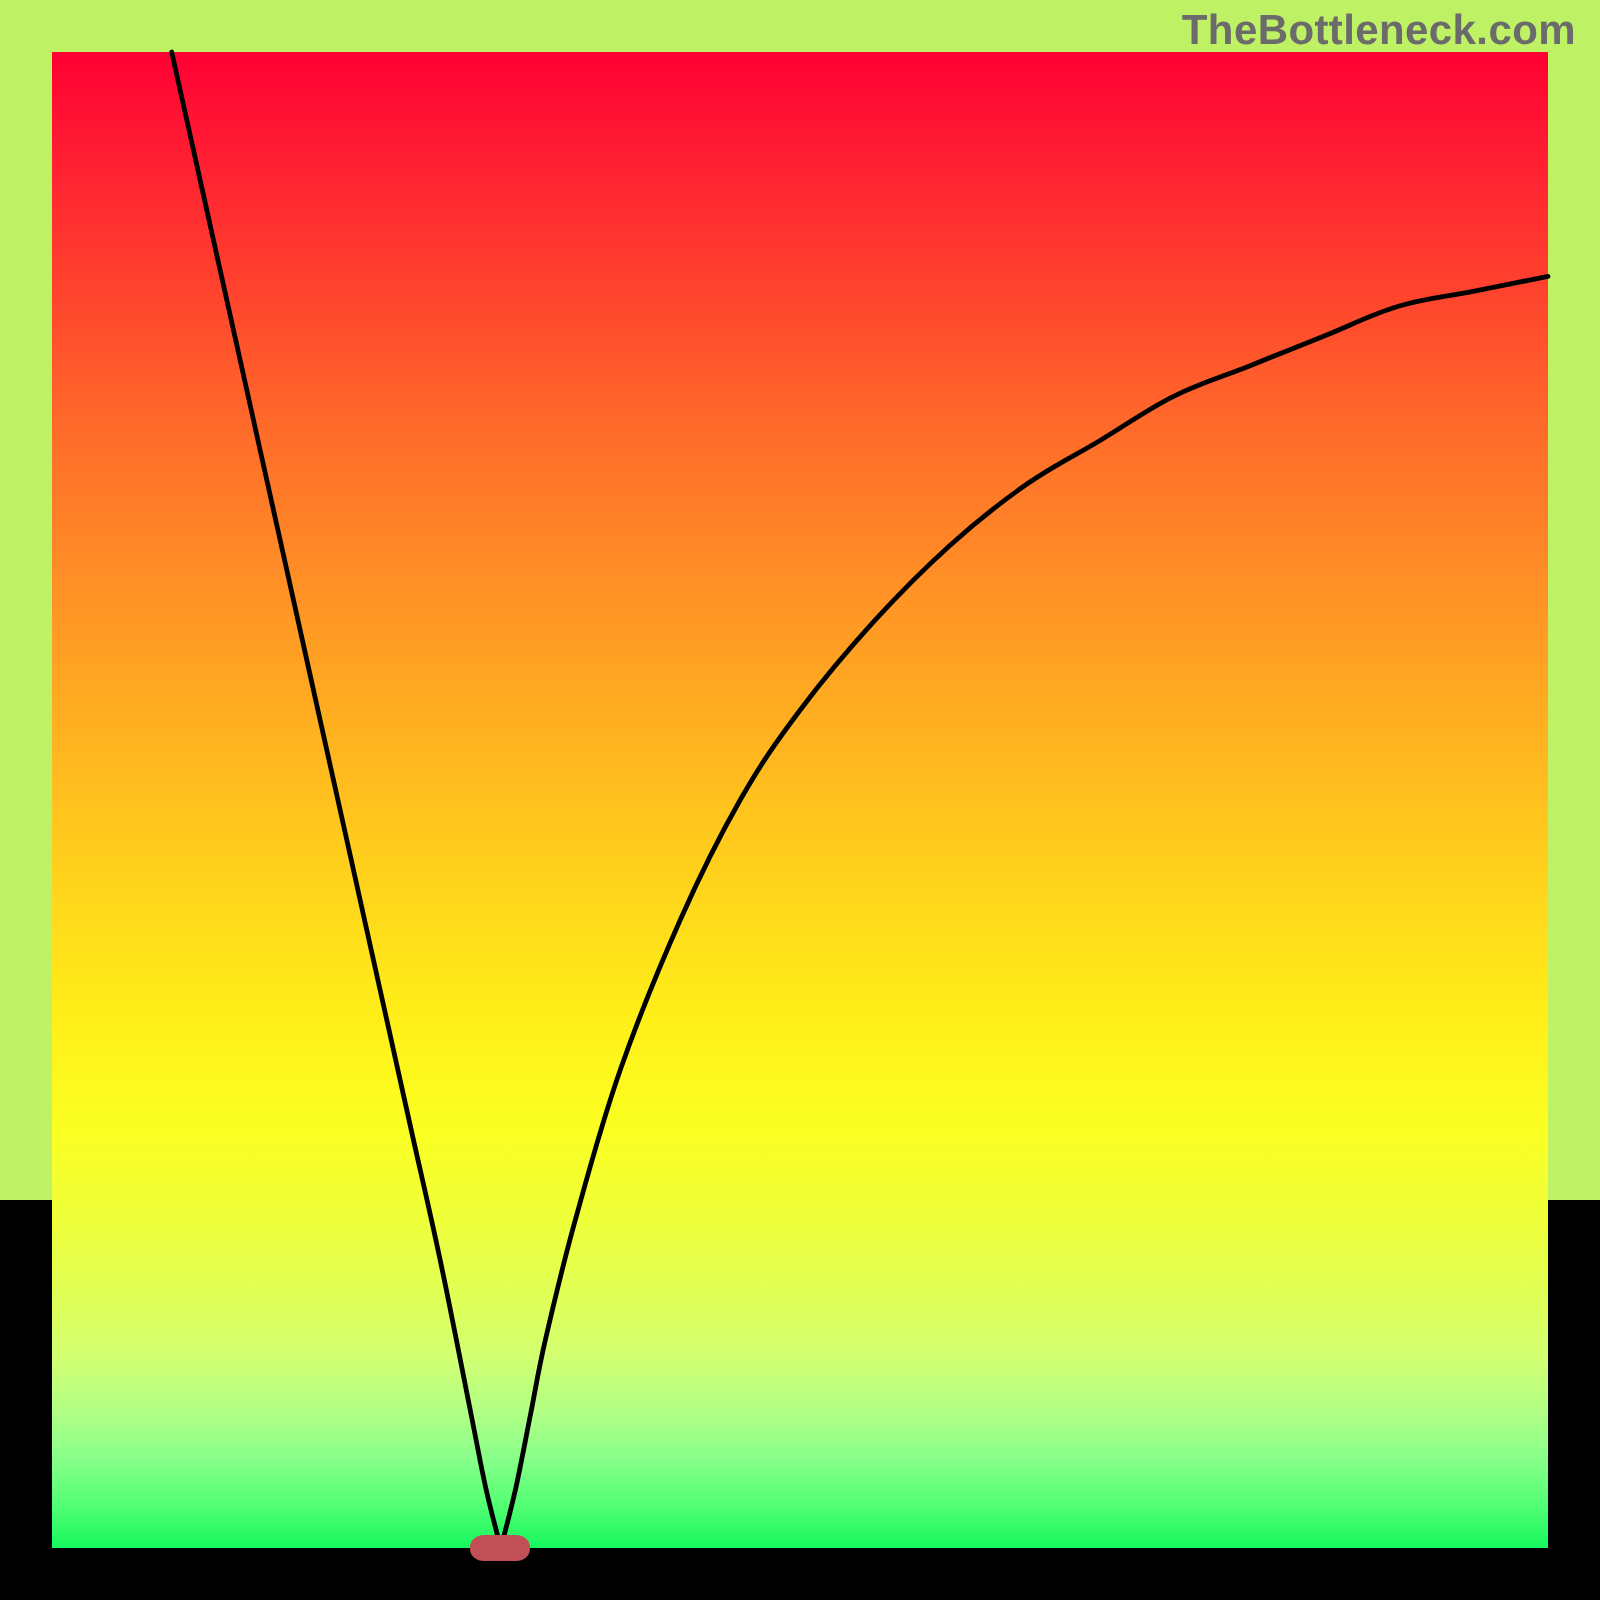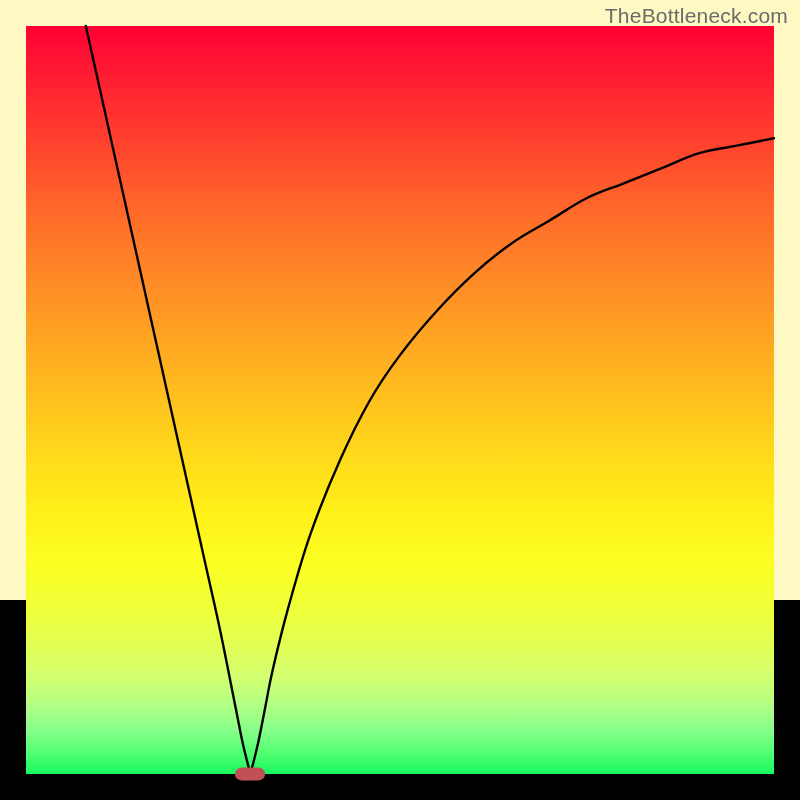--- a/index.html
+++ b/index.html
@@ -1,21 +1,22 @@
 <!DOCTYPE html>
 <html><head>
 <meta charset="utf-8">
 <style>
   * { margin: 0; padding: 0; box-sizing: border-box; }
   html, body { width: 800px; height: 800px; overflow: hidden; background: #000; }
   .canvas {
     position: relative;
     width: 800px;
     height: 600px;
-    background: #fef9c3;
+    background: #bef264;
+    font-weight: bold;
   }
   .plot-area {
     position: absolute;
     left: 26px;
     top: 26px;
     width: 748px;
     height: 748px;
     background: linear-gradient(to bottom,
       #ff0033 0%,
       #ff1a33 6%,

